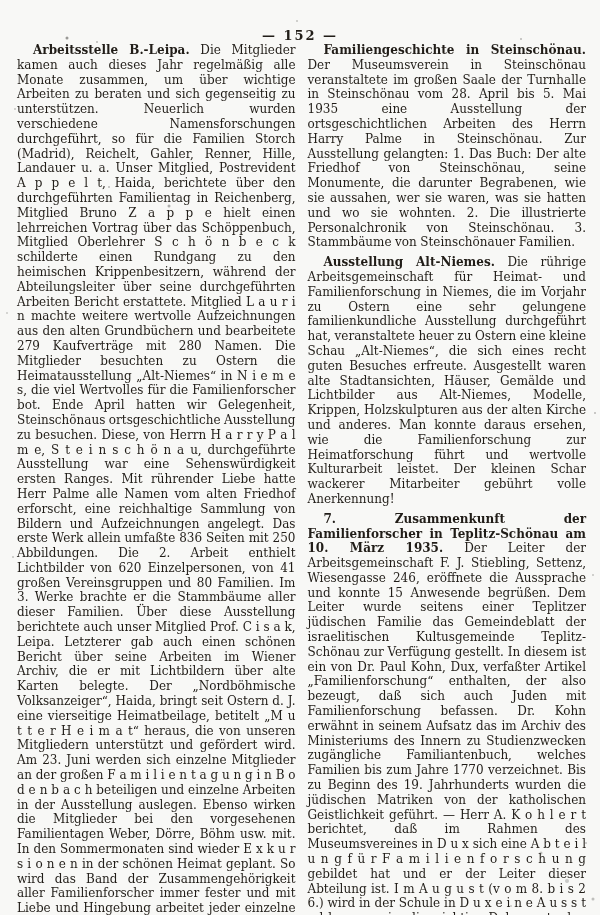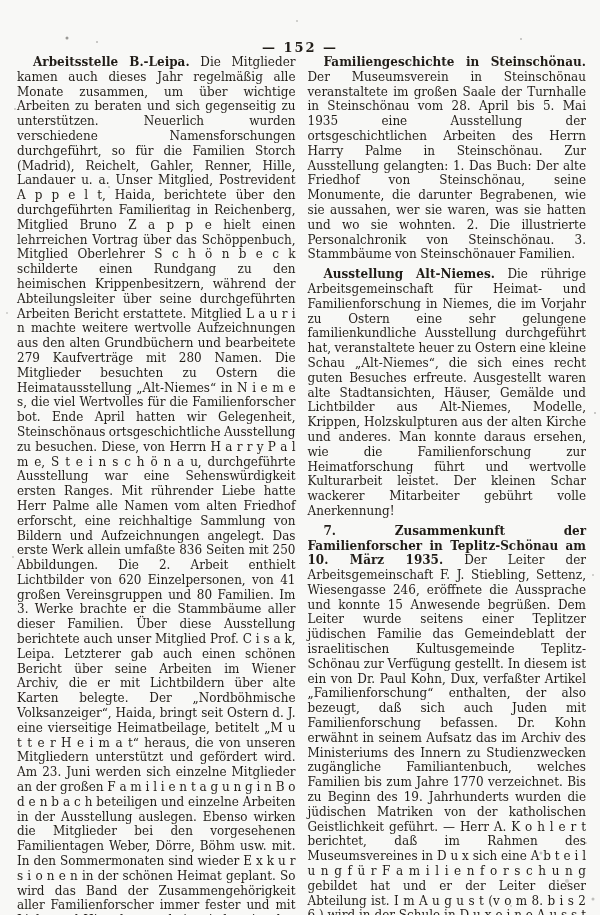--- a/index.html
+++ b/index.html
@@ -34,21 +34,21 @@
       585px 842px 0 0px rgba(60,58,54,.30),
       566px 880px 0 1px rgba(60,58,54,.25),
       592px 898px 0 0.5px rgba(60,58,54,.30),
       510px 905px 0 0px rgba(60,58,54,.25),
       36px 903px 0 0px rgba(60,58,54,.25),
       12px 556px 0 0px rgba(40,38,34,.25),
       6px 312px 0 0px rgba(40,38,34,.22);
   }
   .page-number {
     text-align: center;
-    padding-top: 40px;
+    padding-top: 28px;
     font-size: 13px;
     font-weight: bold;
     letter-spacing: 2px;
   }
   .title {
     margin: 14px 0 15px 0;
     text-align: center;
     font-size: 28px;
     font-weight: bold;
     letter-spacing: 0.5px;

